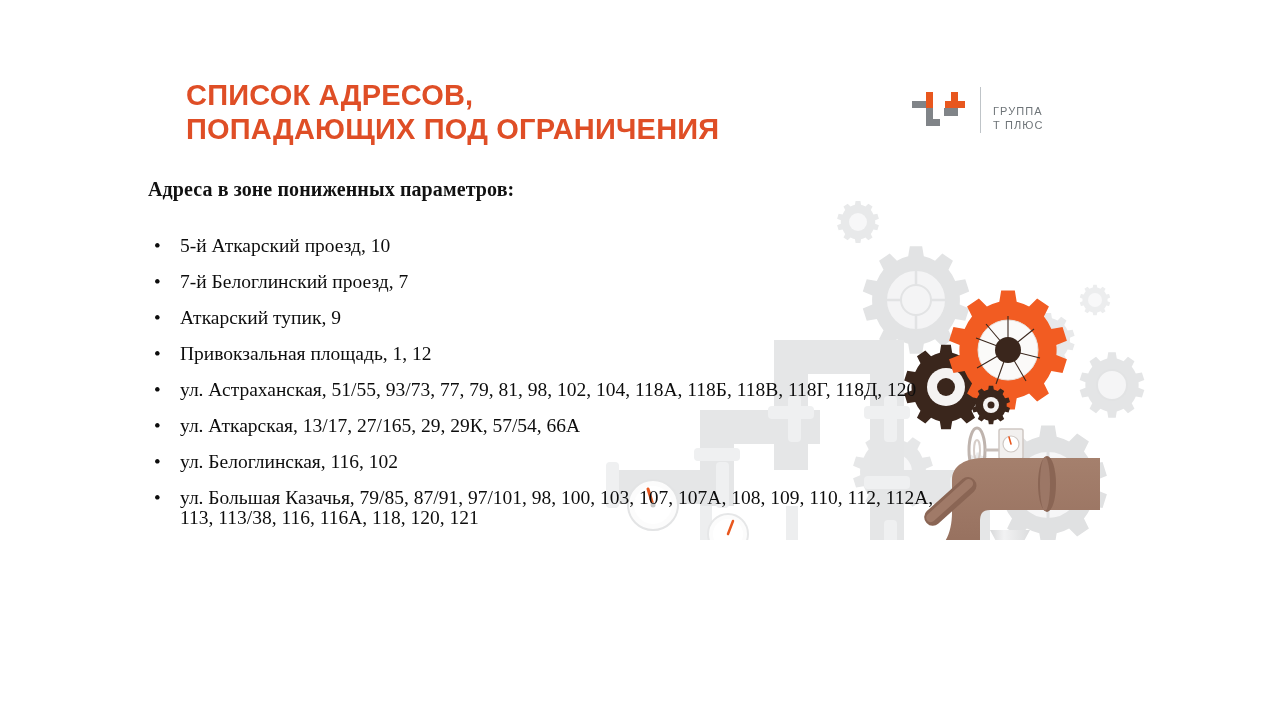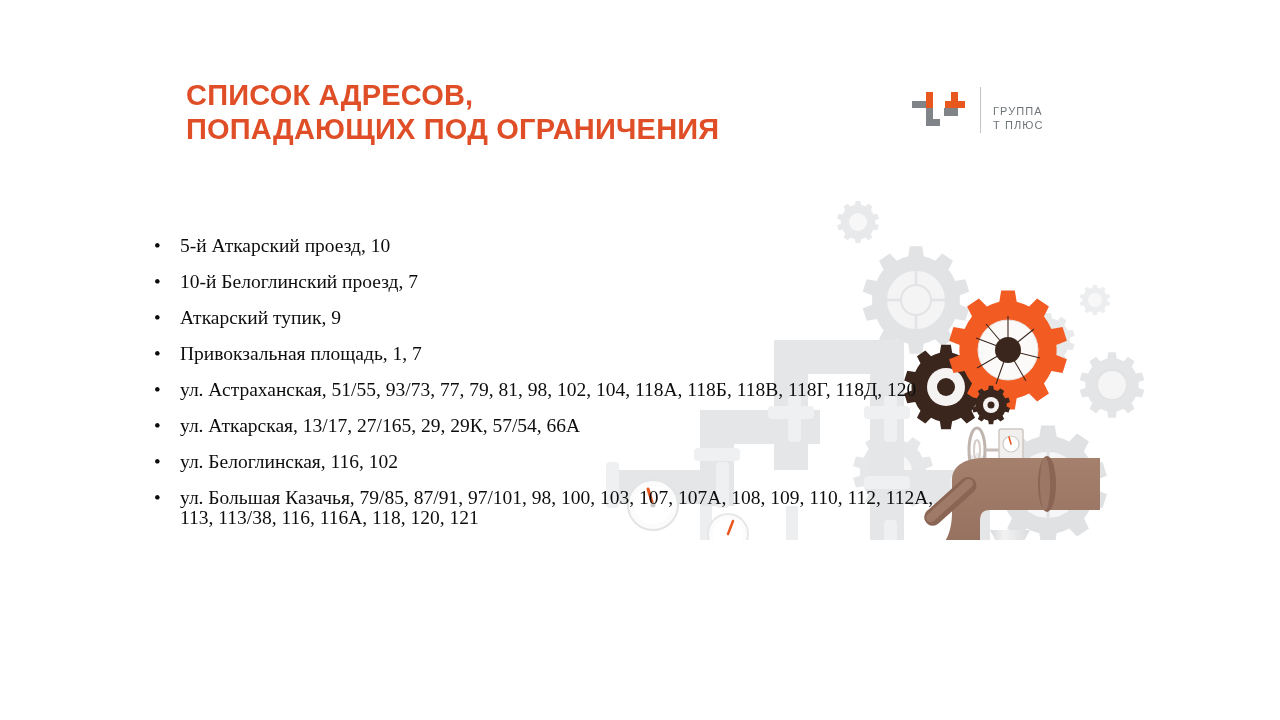--- a/index.html
+++ b/index.html
@@ -392,37 +392,38 @@
       <path d="M 43 8 H 50 V 17 H 43 Z" fill="#E8571E"></path>
       <path d="M 50 17 H 57 V 24 H 50 Z" fill="#E8571E"></path>
       <path d="M 43 24 H 50 V 32 H 43 Z" fill="#808488"></path>
       <path d="M 36 24 H 43 V 32 H 36 Z" fill="#808488"></path>
     </svg>
     <div class="logo-divider"></div>
     <div class="logo-text">ГРУППА
 Т ПЛЮС</div>
   </div>
 
+  <div class="subheading">Адреса в зоне пониженных параметров:</div>
 
   <ul class="addr-list">
     <li class="addr-item">
       <span class="bullet">•</span>
       <span class="txt">5-й Аткарский проезд, 10</span>
     </li>
     <li class="addr-item">
       <span class="bullet">•</span>
-      <span class="txt">10-й Белоглинский проезд, 7</span>
+      <span class="txt">7-й Белоглинский проезд, 7</span>
     </li>
     <li class="addr-item">
       <span class="bullet">•</span>
       <span class="txt">Аткарский тупик, 9</span>
     </li>
     <li class="addr-item">
       <span class="bullet">•</span>
-      <span class="txt">Привокзальная площадь, 1, 7</span>
+      <span class="txt">Привокзальная площадь, 1, 12</span>
     </li>
     <li class="addr-item">
       <span class="bullet">•</span>
       <span class="txt">ул. Астраханская, 51/55, 93/73, 77, 79, 81, 98, 102, 104, 118А, 118Б, 118В, 118Г, 118Д, 120</span>
     </li>
     <li class="addr-item">
       <span class="bullet">•</span>
       <span class="txt">ул. Аткарская, 13/17, 27/165, 29, 29К, 57/54, 66А</span>
     </li>
     <li class="addr-item">

